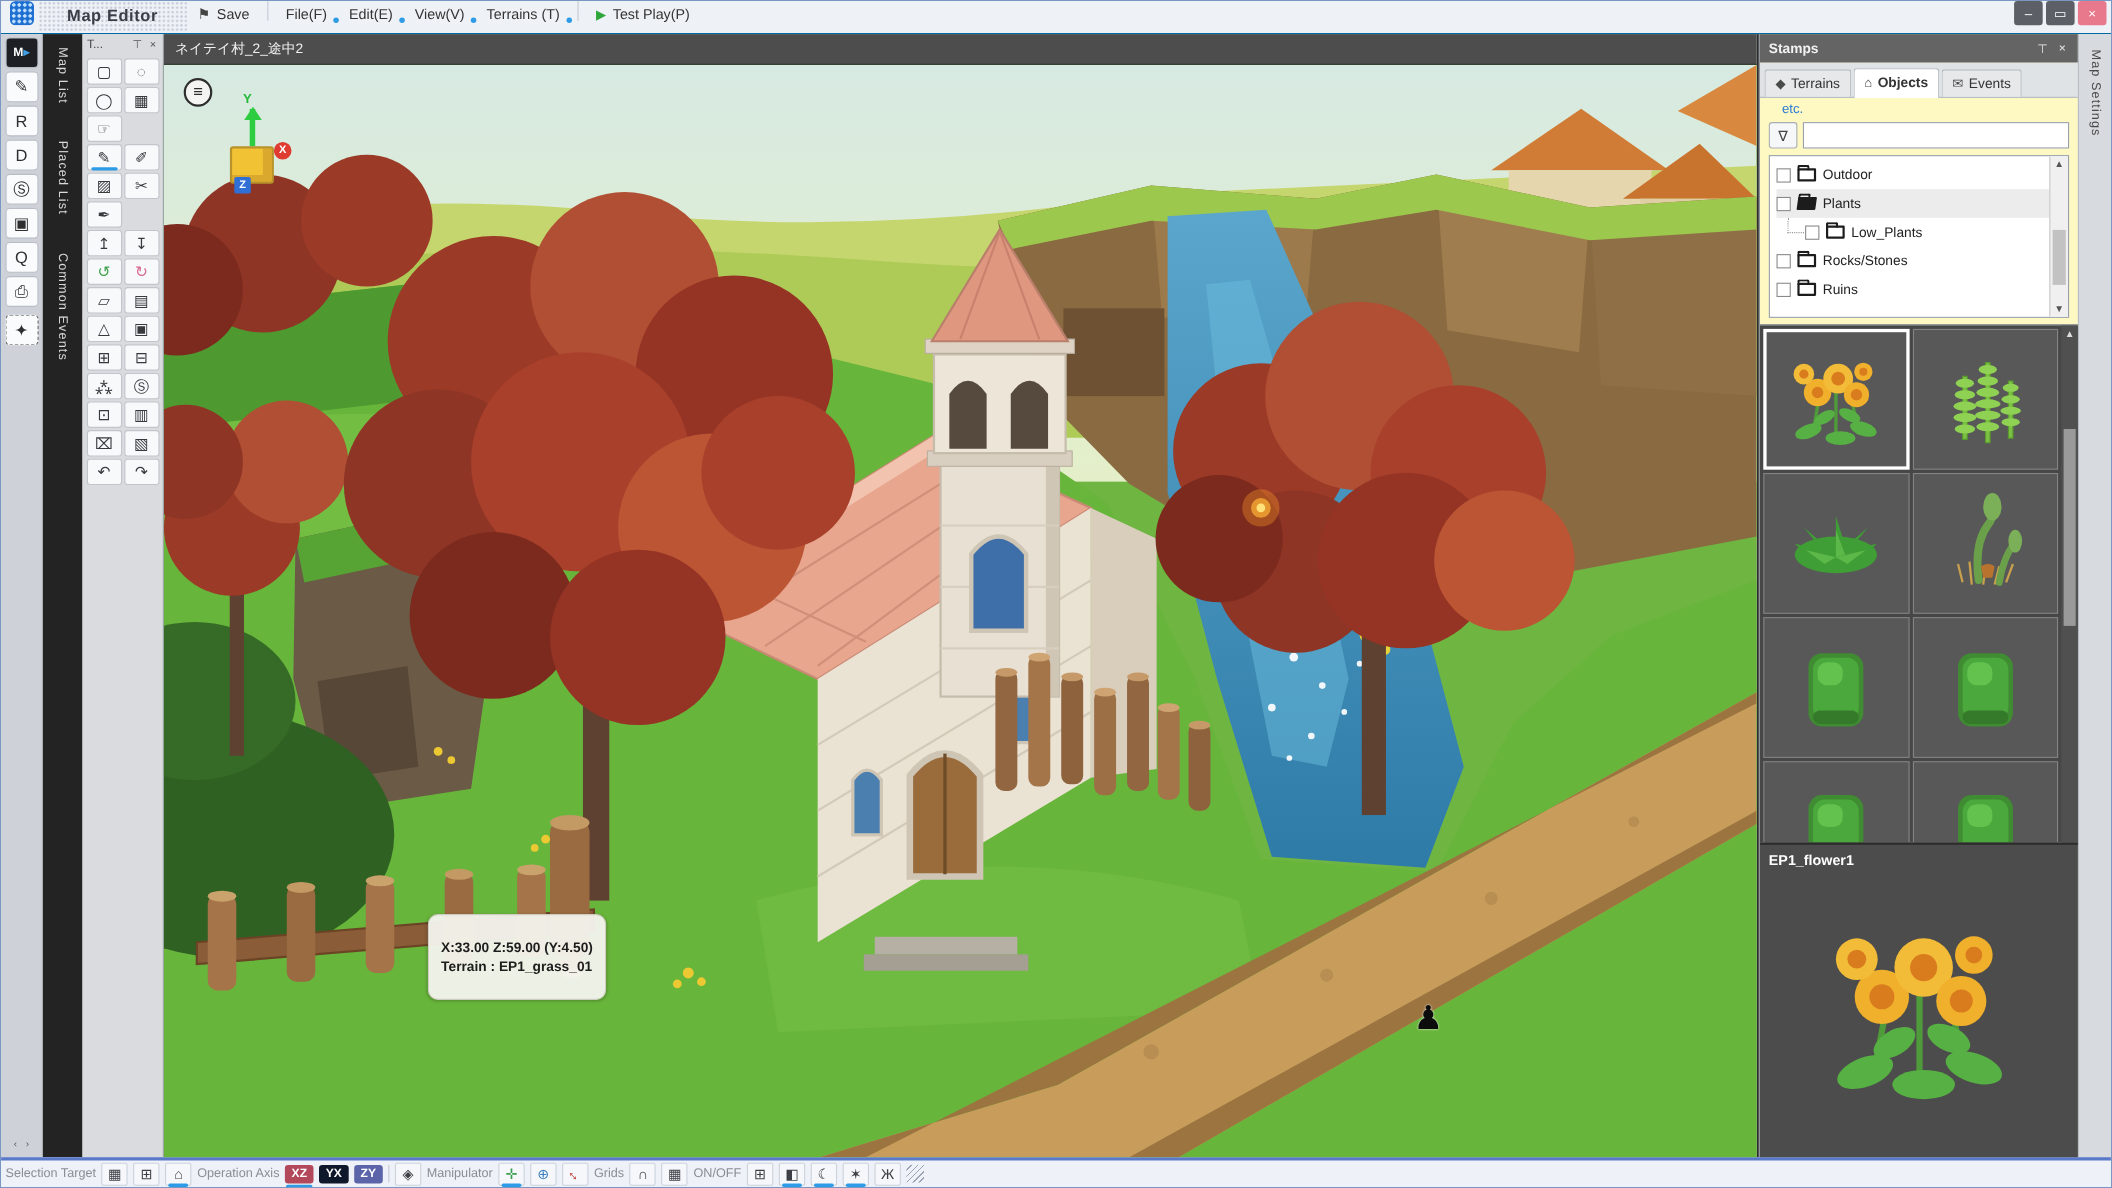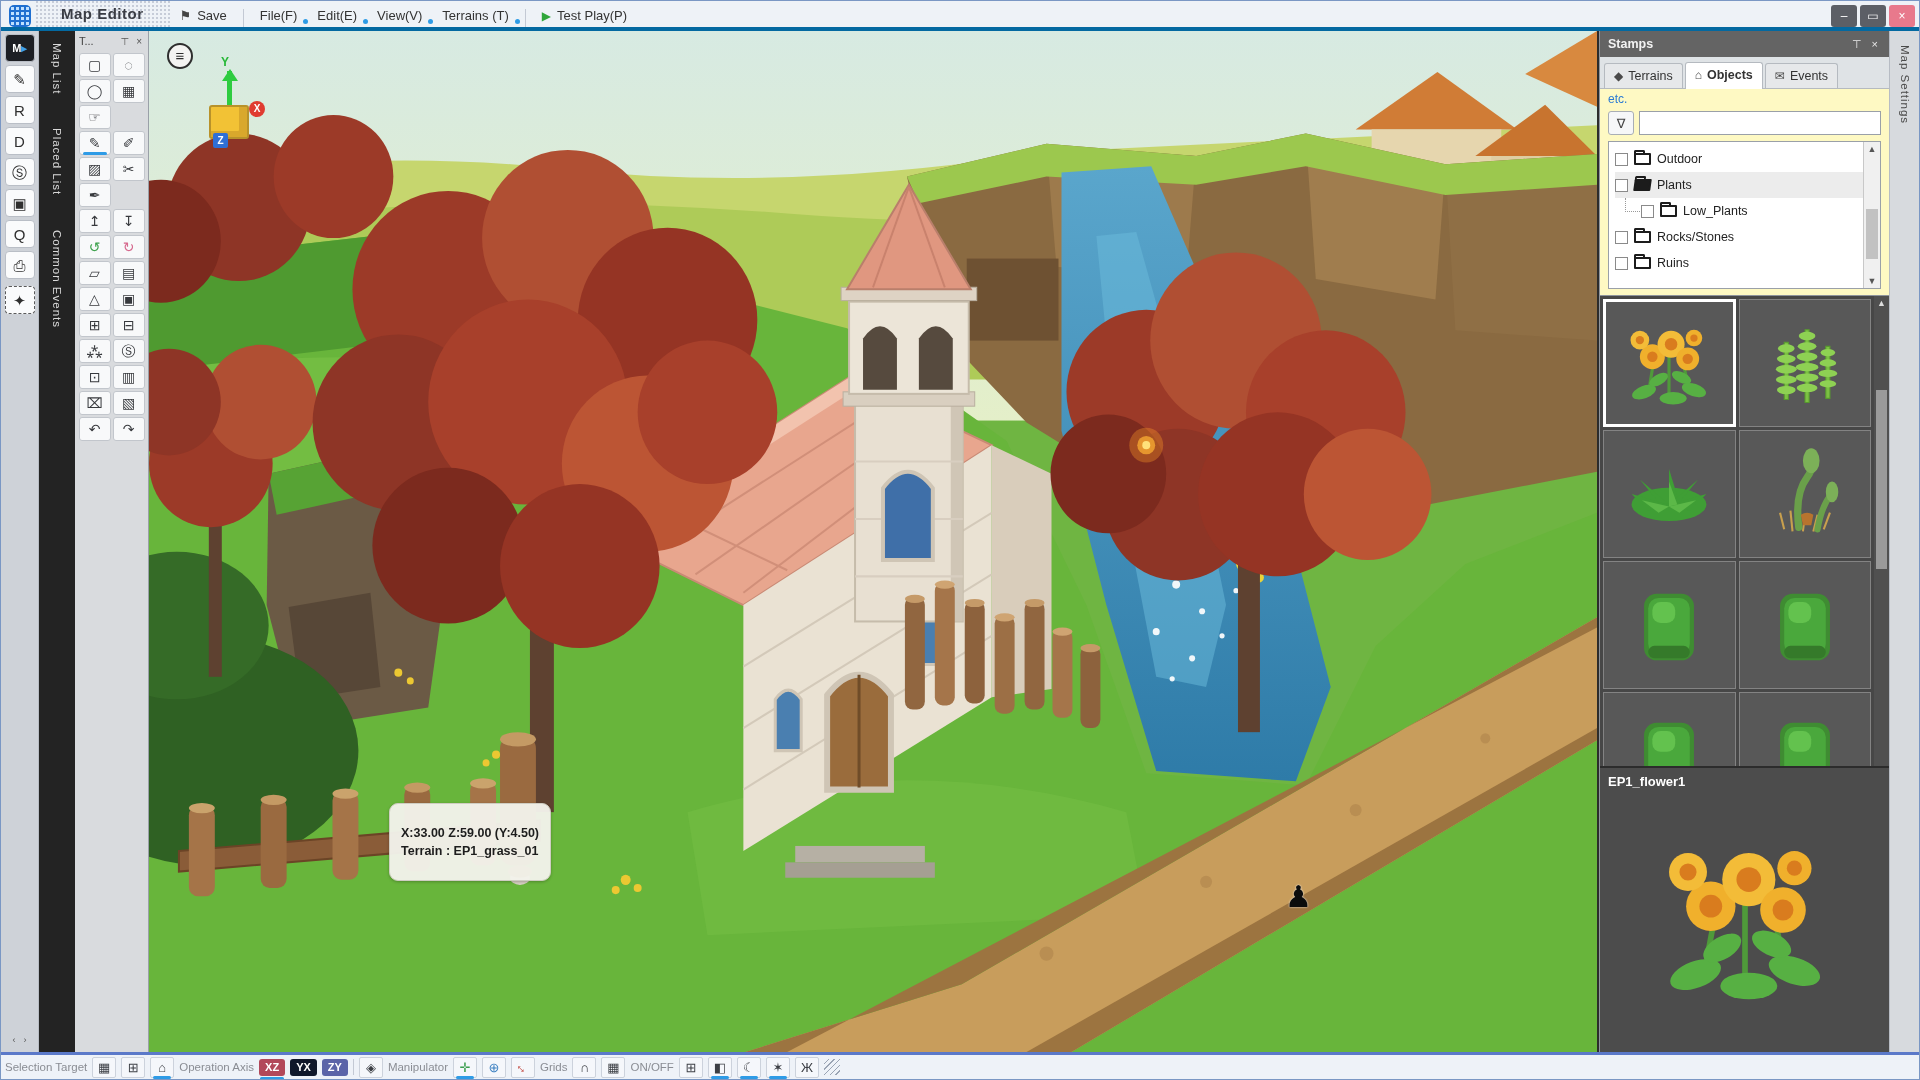--- a/index.html
+++ b/index.html
@@ -1,21 +1,21 @@
 <!DOCTYPE html>
 <html><head>
 <meta charset="utf-8">
 <style>
   html,body{margin:0;padding:0}
   body{width:1920px;height:1080px;overflow:hidden;font-family:"Liberation Sans",sans-serif;
        display:flex;flex-direction:column;background:#eef2f7;box-sizing:border-box;border:1px solid #7a97c4}
   *{box-sizing:border-box}
 
   
-  .titlebar{height:30px;flex:0 0 30px;display:flex;align-items:flex-end;padding:0 4px;background:#eef2f7;border-bottom:4px solid #0369a1}
+  .titlebar{height:30px;flex:0 0 30px;display:flex;align-items:flex-start;padding:0 4px;background:#eef2f7;border-bottom:1px solid #0369a1}
   .app-logo{width:22px;height:22px;border-radius:5px;background:#1f6fd0;margin:0 4px;
             background-image:radial-gradient(#bfe0ff 1.5px,transparent 1.6px);background-size:5px 5px;background-position:1px 1px}
   .app-title{font-weight:bold;font-size:15px;color:#3a3d45;padding:5px 26px;letter-spacing:.5px;
              background-image:radial-gradient(#c6ccd8 1px,transparent 1.2px);background-size:4px 4px}
   .tb-btn{display:flex;align-items:center;gap:6px;font-size:13px;color:#333;padding:4px 10px;border:none;background:transparent;cursor:default;position:relative;font-family:inherit}
   .tb-btn .mico{font-size:13px;color:#444}
   .menu-dot::after{content:"";position:absolute;right:-1px;bottom:3px;width:5px;height:5px;border-radius:50%;background:#2e9be6}
   .tb-sep{width:1px;height:18px;background:#c3c9d4;margin:0 6px}
   .play-tri{color:#2fa63a;font-size:12px}
   .win-controls{margin-left:auto;display:flex;gap:3px}
@@ -66,21 +66,21 @@
 
   
   .stamps{width:290px;background:#fef9c3;display:flex;flex-direction:column;border-left:1px solid #8e949c}
   .sp-head{height:26px;background:#646464;color:#f2f2f2;display:flex;align-items:center;font-size:12.5px;font-weight:bold;padding:0 8px;gap:4px}
   .sp-head .t{flex:1}
   .sp-mini{border:none;background:transparent;color:#e8e8e8;font-size:11px;padding:0 3px;font-family:inherit}
   .sp-tabs{display:flex;align-items:flex-end;background:#dfe3e6;padding:4px 4px 0 4px;gap:2px;border-bottom:1px solid #b5bac0}
   .sp-tab{display:flex;align-items:center;gap:5px;font-size:12.5px;color:#333;background:#e6e8ea;border:1px solid #b5bac0;border-bottom:none;border-radius:3px 3px 0 0;padding:5px 9px;font-family:inherit}
   .sp-tab.active{background:#fff;font-weight:bold;position:relative;top:1px;padding-bottom:7px}
   .sp-tab .tico{font-size:12px;color:#4a4a4a}
-  .etc-row{padding:3px 8px;font-size:12px}
+  .etc-row{padding:3px 20px;font-size:12px}
   .etc-link{color:#2b7bd4;background:none;border:none;padding:0;font-size:12px;font-family:inherit}
   .search-row{display:flex;gap:5px;padding:2px 8px 6px 8px;align-items:center}
   .filter-btn{width:26px;height:24px;border:1px solid #a9aeb5;border-radius:3px;background:#f6f7f8;color:#444;font-size:13px;padding:0;font-family:inherit}
   .search-input{flex:1;height:24px;border:1px solid #9aa0a8;background:#fff;font-size:12px;padding:0 6px;font-family:inherit}
   .tree{margin:0 8px;background:#fff;border:1px solid #9aa0a8;height:148px;display:flex;overflow:hidden}
   .tree-rows{flex:1;padding:4px 0 0 6px}
   .tree-row{display:flex;align-items:center;gap:6px;height:26px;font-size:12.5px;color:#222}
   .tree-row.sel{background:#ececec}
   .tree-row.indent{padding-left:26px;position:relative}
   .tree-row.indent::before{content:"";position:absolute;left:10px;top:0;width:14px;height:13px;border-left:1px dotted #999;border-bottom:1px dotted #999}
@@ -207,20 +207,23 @@
       <button class="tool">⊡</button>
       <button class="tool">▥</button>
       <button class="tool">⌧</button>
       <button class="tool">▧</button>
       <button class="tool">↶</button>
       <button class="tool">↷</button>
     </div>
   </div>
 
   <div class="viewport">
+    <div class="vp-header">
+      <span>ネイテイ村_2_途中2</span>
+    </div>
     <div class="vp-scene">
 
       <svg class="scene" viewBox="0 0 1452 996" preserveAspectRatio="none">
         <defs>
           <linearGradient id="sky" x1="0" y1="0" x2="0" y2="1">
             <stop offset="0" stop-color="#d7eae2"></stop>
               <stop offset="1" stop-color="#e4efc9"></stop>
           </linearGradient>
           <linearGradient id="wat" x1="0" y1="0" x2="0" y2="1">
             <stop offset="0" stop-color="#5aa6cc"></stop>

